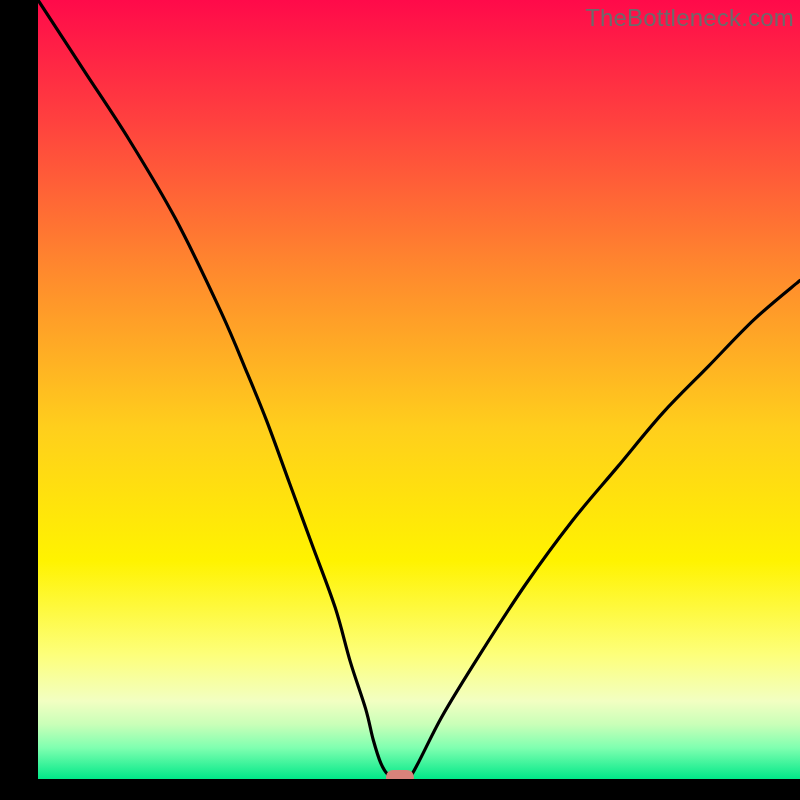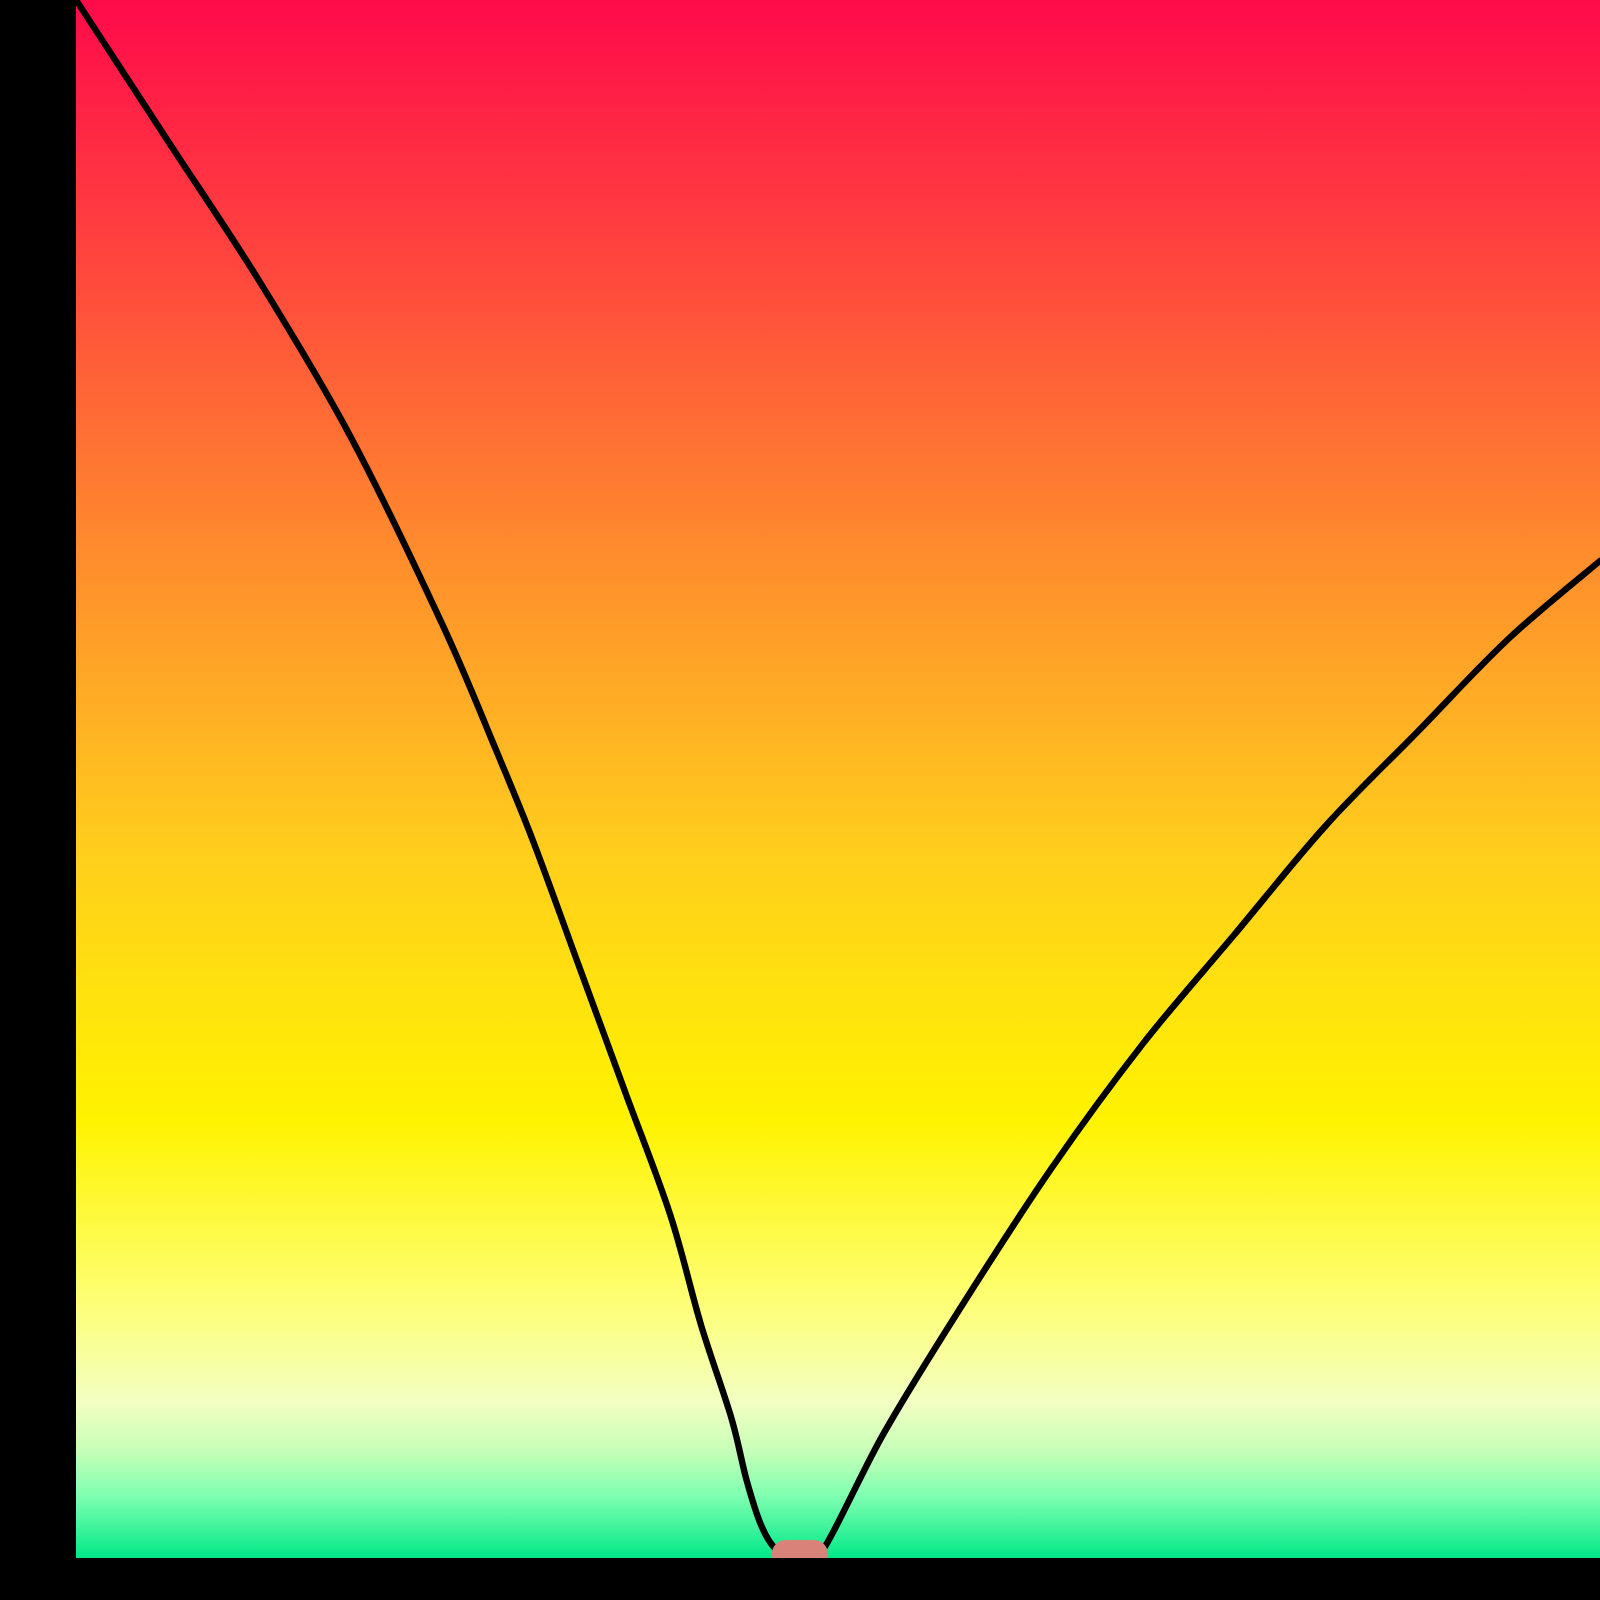--- a/index.html
+++ b/index.html
@@ -55,14 +55,15 @@
             <stop offset="96%" stop-color="#7fffb0"></stop>
             <stop offset="100%" stop-color="#00e888"></stop>
           </linearGradient>
       </defs>
       <rect id="bg-rect" x="0" y="0" width="762" height="779" fill="url(#bg-grad)"></rect>
       <path id="curve-path" d="M 0 0 C 7.62 11.685000000000002, 30.479999999999997 46.74000000000001, 45.72 70.11000000000001 C 60.96 93.48000000000002, 76.2 115.55166666666669, 91.44 140.22000000000003 C 106.67999999999999 164.88833333333335, 121.92 189.55666666666667, 137.16 218.12 C 152.4 246.68333333333334, 170.815 285.6333333333334, 182.88 311.6 C 194.945 337.56666666666666, 201.93 355.7433333333333, 209.55 373.91999999999996 C 217.17000000000002 392.09666666666664, 221.615 402.4833333333333, 228.6 420.65999999999997 C 235.58499999999998 438.83666666666664, 243.84 462.2066666666667, 251.46 482.98 C 259.08 503.75333333333333, 266.7 524.5266666666666, 274.32 545.3 C 281.94 566.0733333333333, 290.83000000000004 588.145, 297.18 607.62 C 303.53 627.095, 307.34 645.2716666666666, 312.41999999999996 662.15 C 317.49999999999994 679.0283333333333, 323.84999999999997 695.9066666666666, 327.65999999999997 708.89 C 331.46999999999997 721.8733333333333, 332.74 730.9616666666666, 335.28000000000003 740.05 C 337.82000000000005 749.1383333333333, 340.36 757.5775, 342.90000000000003 763.42 C 345.44000000000005 769.2624999999999, 347.345 772.5083333333333, 350.52000000000004 775.105 C 353.69500000000005 777.7016666666667, 358.14 779, 361.95 779 C 365.76 779, 366.395 785.4916666666667, 373.38 775.105 C 380.365 764.7183333333334, 392.43 736.8041666666666, 403.86 716.68 C 415.29 696.5558333333333, 427.99 676.4316666666666, 441.96 654.36 C 455.92999999999995 632.2883333333334, 472.44 606.3216666666667, 487.68 584.25 C 502.92 562.1783333333333, 518.16 541.4050000000001, 533.4 521.9300000000001 C 548.64 502.45500000000004, 563.88 485.57666666666665, 579.12 467.4 C 594.36 449.2233333333333, 609.5999999999999 429.74833333333333, 624.8399999999999 412.87 C 640.0799999999999 395.9916666666667, 655.32 381.71, 670.5600000000001 366.13 C 685.8000000000001 350.55, 701.04 333.67166666666674, 716.28 319.39000000000004 C 731.52 305.10833333333335, 754.38 286.9316666666667, 762 280.44" fill="none" stroke="#000" stroke-width="3.2" stroke-linecap="round" stroke-linejoin="round"></path>
       <rect id="marker-dot" width="28" height="14" rx="7" ry="7" fill="#d9827a" x="347.95" y="770"></rect>
     </svg>
   </div>
 
+  <div class="watermark">TheBottleneck.com</div>
 
 </div>
 
 </body></html>

